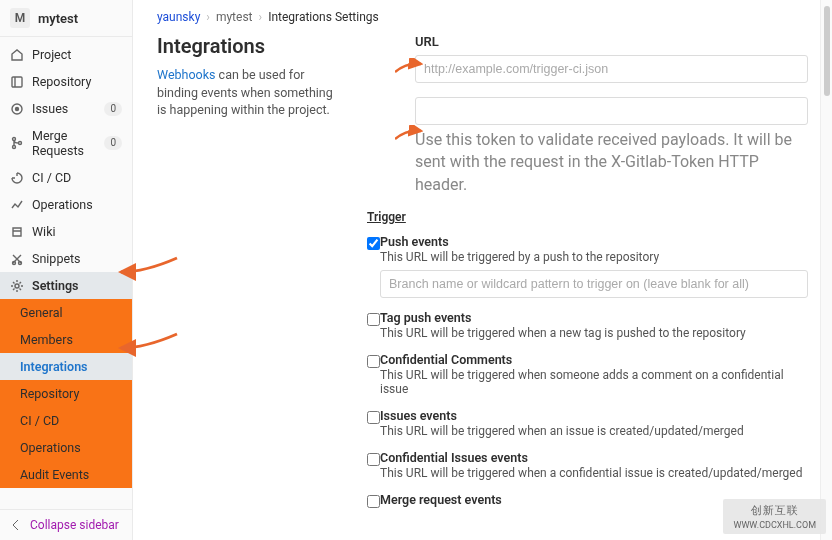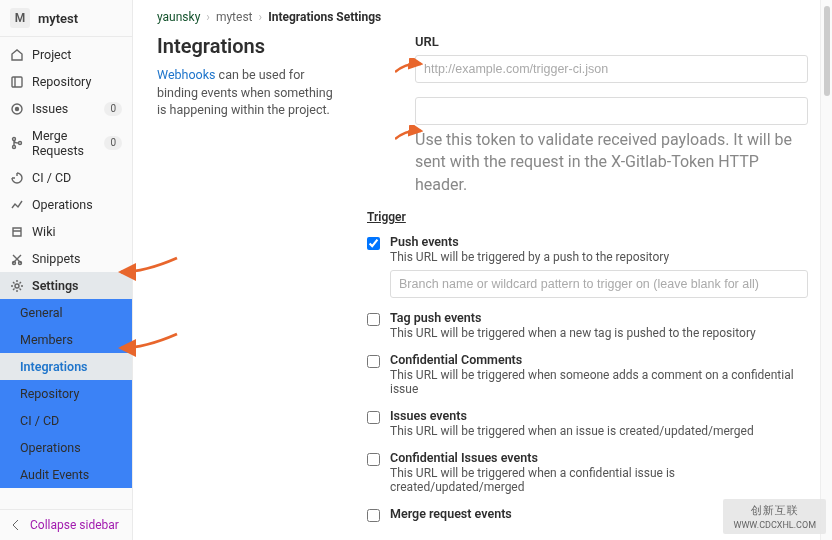--- a/index.html
+++ b/index.html
@@ -13,50 +13,50 @@
 .proj-name { font-weight:600; font-size:13px; }
 
 .nav { flex:1; overflow-y:auto; padding-top:4px;}
 .nav-item { display:flex; align-items:center; gap:8px; padding:6px 10px; cursor:pointer; color:#2e2e2e; }
 .nav-item.active { background:#e4e8eb; font-weight:600; }
 .nav-icon-slot { width:14px; height:14px; display:flex; align-items:center; justify-content:center; color:#666; }
 .nav-icon-slot svg { stroke:#666; fill:none; stroke-width:1.4; }
 .nav-label { flex:1; font-size:12.5px; }
 .nav-badge { background:#eee; color:#555; font-size:10px; border-radius:8px; padding:0 6px; line-height:14px; }
 
-.subnav { background:#3b82f6; }
+.subnav { background:#f97316; }
 .subnav .nav-item { padding-left: 20px; font-size:12px; }
 .subnav .nav-item.active { background:#e4e8eb; font-weight:600; color:#1f75cb; }
 
 .collapse { border-top:1px solid #eaeaea; padding:8px 10px; display:flex; align-items:center; gap:8px; font-size:12px; color:#a21caf; cursor:pointer;}
 .collapse svg { stroke:#666; fill:none; }
 
 
 .main { flex:1; overflow-y:auto; padding: 10px 24px 20px 24px; position:relative;}
 .crumbs { font-size:12px; color:#666; display:flex; gap:6px; align-items:center; margin-bottom:10px;}
 .crumbs .sep { color:#bbb; }
-.crumbs .cur { color:#2e2e2e; font-weight:700;}
+.crumbs .cur { color:#2e2e2e; font-weight:400;}
 
 .cols { display:flex; gap:28px; }
 .lcol { width:182px; min-width:182px; }
 .rcol { flex:1; }
 
 .page-title { font-size:20px; font-weight:600; margin-bottom:8px; }
 .desc { font-size:12.5px; color:#555; line-height:1.4; }
 .desc a { color:#1f75cb; text-decoration:none; }
 
 .field-label { font-size:13px; font-weight:600; margin-bottom:6px; display:block; }
 .field-group { margin-bottom:14px; position:relative;margin-left:48px;}
 .text-input { width:100%; padding:6px 8px; border:1px solid #dcdcdc; border-radius:3px; font-size:12.5px; background:#fff; }
 .text-input::placeholder { color:#aaa; }
 .help { font-size:16px; color:#888; margin-top:4px; line-height:1.4;}
 
 .section-label { font-size:12px; font-weight:600; margin-bottom:10px; margin-top:6px; display:block;text-decoration:underline;}
 
-.trig { display:flex; gap:10px; margin-bottom:12px; align-items:flex-start; }
+.trig { display:flex; margin-bottom:12px; align-items:flex-start; }
 .trig input[type=checkbox]{ margin-top:3px; }
 .trig-body { flex:1; }
 .trig-title { font-weight:600; font-size:12.5px; }
 .trig-desc { font-size:12px; color:#555; margin-top:1px;}
 .branch-input { margin-top:6px; }
 
 .arrow { position:absolute; pointer-events:none; }
 
 .watermark { position:absolute; right:6px; bottom:6px; background:rgba(230,230,230,0.9); padding:4px 10px; font-size:11px; color:#666; display:flex; flex-direction:column; align-items:center; gap:2px; border-radius:2px;}
 .watermark .w1 { letter-spacing:1px; }
@@ -188,21 +188,21 @@
       <span>Collapse sidebar</span>
     </div>
   </aside>
 
   <main class="main">
     <div class="scroll-strip">
         <div class="scroll-thumb"></div>
       </div>
 
     <div class="crumbs">
-      <a href="#" style="color:#14532d;text-decoration:none;">yaunsky</a>
+      <a href="#" style="color:#1d4ed8;text-decoration:none;">yaunsky</a>
       <span class="sep">›</span>
       <a href="#" style="color:#666;text-decoration:none;">mytest</a>
       <span class="sep">›</span>
       <span class="cur">Integrations Settings</span>
     </div>
 
     <div class="cols">
       <div class="lcol">
         <h1 class="page-title">Integrations</h1>
         <p class="desc">

